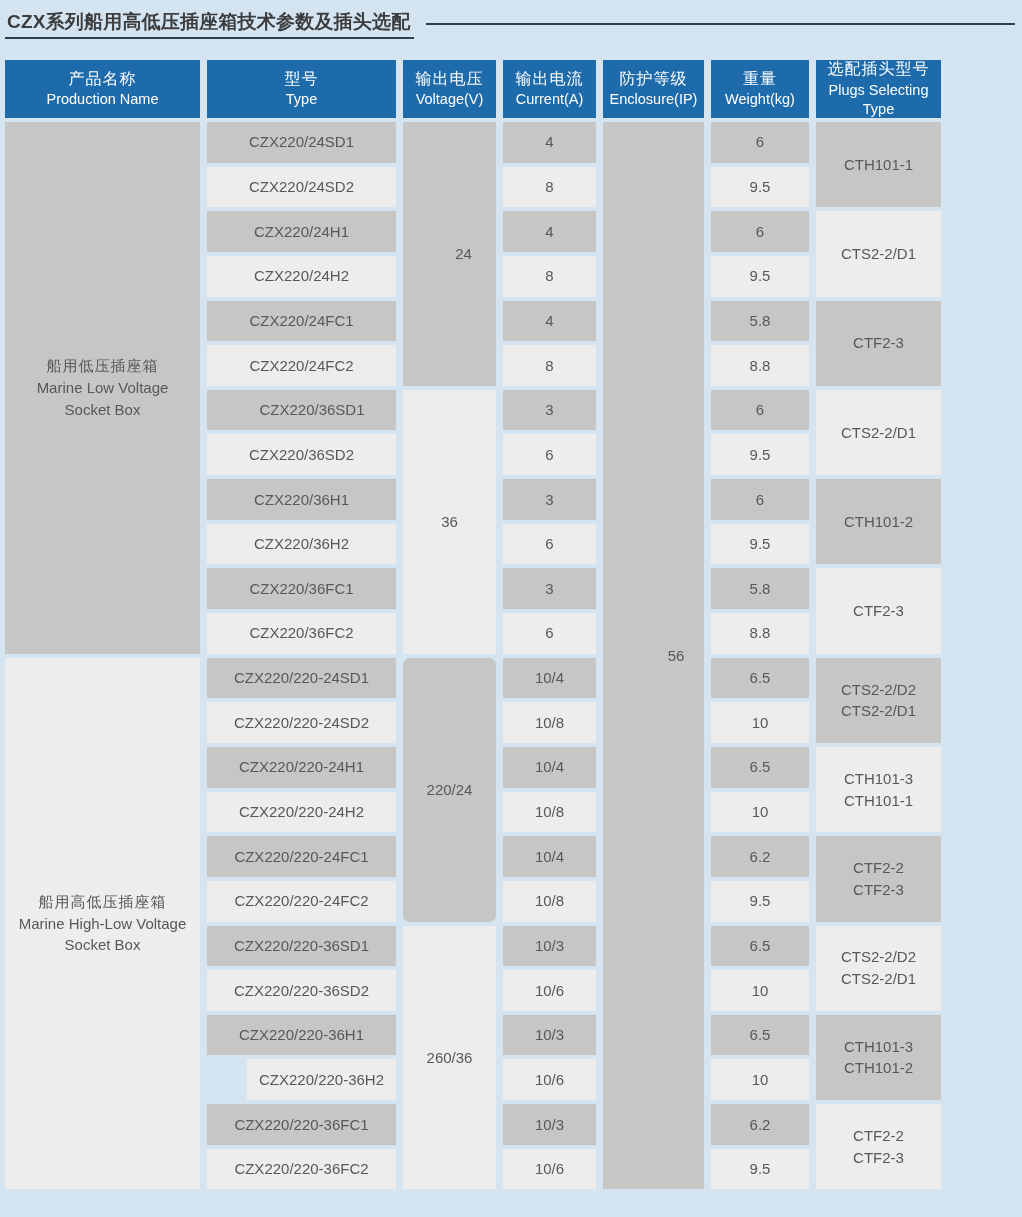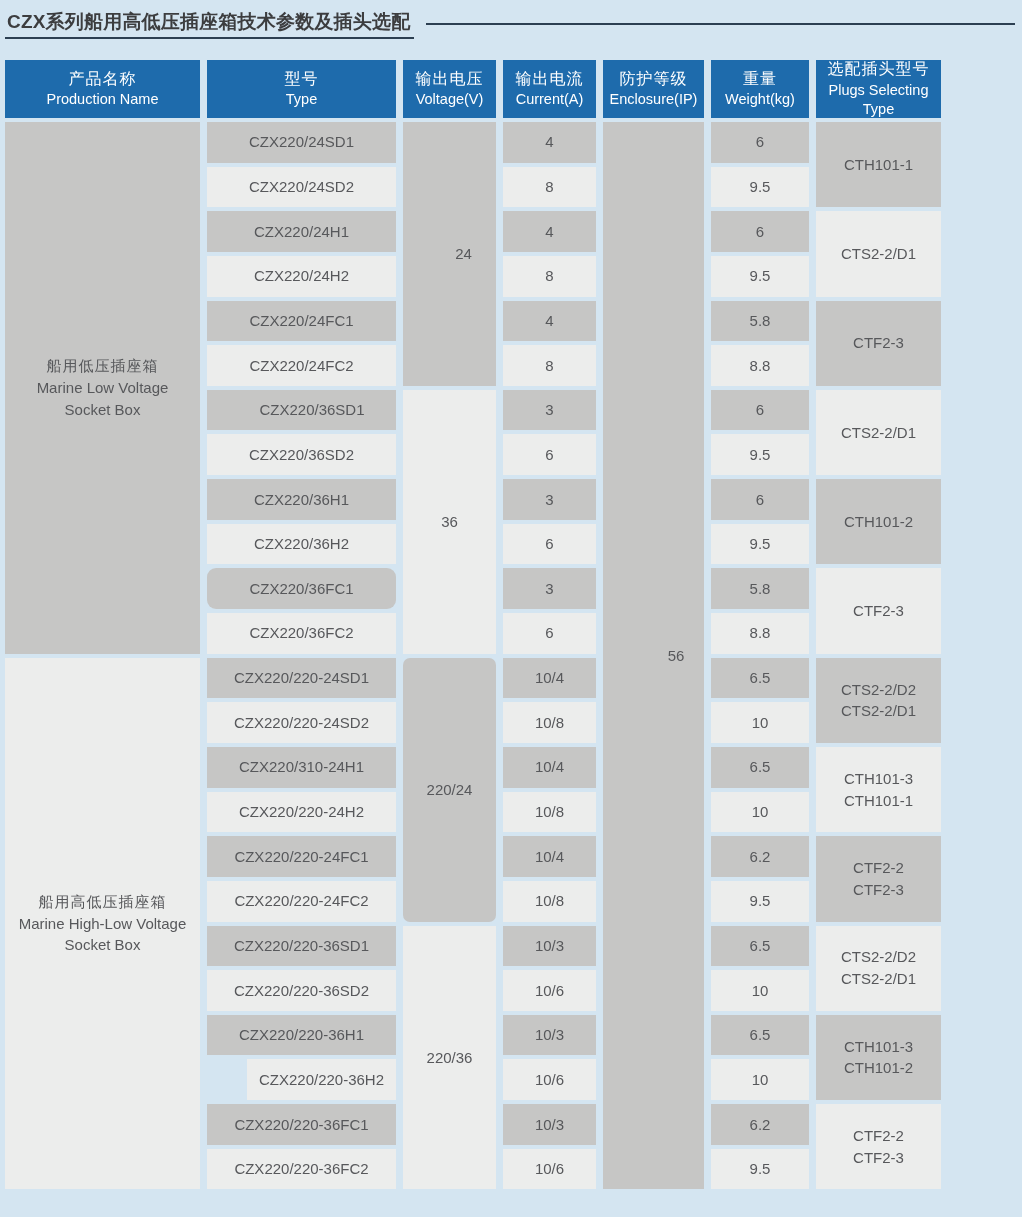--- a/index.html
+++ b/index.html
@@ -100,33 +100,33 @@
       <div class="cell gray" style="grid-area: 8 / 6;">6</div>
       <div class="cell light" style="grid-area: 9 / 2;">CZX220/36SD2</div>
       <div class="cell light" style="grid-area: 9 / 4;">6</div>
       <div class="cell light" style="grid-area: 9 / 6;">9.5</div>
       <div class="cell gray" style="grid-area: 10 / 2;">CZX220/36H1</div>
       <div class="cell gray" style="grid-area: 10 / 4;">3</div>
       <div class="cell gray" style="grid-area: 10 / 6;">6</div>
       <div class="cell light" style="grid-area: 11 / 2;">CZX220/36H2</div>
       <div class="cell light" style="grid-area: 11 / 4;">6</div>
       <div class="cell light" style="grid-area: 11 / 6;">9.5</div>
-      <div class="cell gray" style="grid-area: 12 / 2; border-radius: 9px;">CZX220/36FC1</div>
+      <div class="cell gray" style="grid-area: 12 / 2;">CZX220/36FC1</div>
       <div class="cell gray" style="grid-area: 12 / 4;">3</div>
       <div class="cell gray" style="grid-area: 12 / 6;">5.8</div>
       <div class="cell light" style="grid-area: 13 / 2;">CZX220/36FC2</div>
       <div class="cell light" style="grid-area: 13 / 4;">6</div>
       <div class="cell light" style="grid-area: 13 / 6;">8.8</div>
       <div class="cell gray" style="grid-area: 14 / 2;">CZX220/220-24SD1</div>
       <div class="cell gray" style="grid-area: 14 / 4;">10/4</div>
       <div class="cell gray" style="grid-area: 14 / 6;">6.5</div>
       <div class="cell light" style="grid-area: 15 / 2;">CZX220/220-24SD2</div>
       <div class="cell light" style="grid-area: 15 / 4;">10/8</div>
       <div class="cell light" style="grid-area: 15 / 6;">10</div>
-      <div class="cell gray" style="grid-area: 16 / 2;">CZX220/310-24H1</div>
+      <div class="cell gray" style="grid-area: 16 / 2;">CZX220/220-24H1</div>
       <div class="cell gray" style="grid-area: 16 / 4;">10/4</div>
       <div class="cell gray" style="grid-area: 16 / 6;">6.5</div>
       <div class="cell light" style="grid-area: 17 / 2;">CZX220/220-24H2</div>
       <div class="cell light" style="grid-area: 17 / 4;">10/8</div>
       <div class="cell light" style="grid-area: 17 / 6;">10</div>
       <div class="cell gray" style="grid-area: 18 / 2;">CZX220/220-24FC1</div>
       <div class="cell gray" style="grid-area: 18 / 4;">10/4</div>
       <div class="cell gray" style="grid-area: 18 / 6;">6.2</div>
       <div class="cell light" style="grid-area: 19 / 2;">CZX220/220-24FC2</div>
       <div class="cell light" style="grid-area: 19 / 4;">10/8</div>
@@ -145,21 +145,21 @@
       <div class="cell light" style="grid-area: 23 / 6;">10</div>
       <div class="cell gray" style="grid-area: 24 / 2;">CZX220/220-36FC1</div>
       <div class="cell gray" style="grid-area: 24 / 4;">10/3</div>
       <div class="cell gray" style="grid-area: 24 / 6;">6.2</div>
       <div class="cell light" style="grid-area: 25 / 2;">CZX220/220-36FC2</div>
       <div class="cell light" style="grid-area: 25 / 4;">10/6</div>
       <div class="cell light" style="grid-area: 25 / 6;">9.5</div>
       <div class="cell gray" style="grid-area: 2 / 3 / span 6; padding-left: 28px;">24</div>
       <div class="cell light" style="grid-area: 8 / 3 / span 6;">36</div>
       <div class="cell gray" style="grid-area: 14 / 3 / span 6; border-radius: 7px;">220/24</div>
-      <div class="cell light" style="grid-area: 20 / 3 / span 6;">220/36</div>
+      <div class="cell light" style="grid-area: 20 / 3 / span 6;">260/36</div>
       <div class="cell gray" style="grid-area: 2 / 5 / span 24; padding-left: 45px;">56</div>
       <div class="cell gray" style="grid-area: 2 / 7 / span 2;">CTH101-1</div>
       <div class="cell light" style="grid-area: 4 / 7 / span 2;">CTS2-2/D1</div>
       <div class="cell gray" style="grid-area: 6 / 7 / span 2;">CTF2-3</div>
       <div class="cell light" style="grid-area: 8 / 7 / span 2;">CTS2-2/D1</div>
       <div class="cell gray" style="grid-area: 10 / 7 / span 2;">CTH101-2</div>
       <div class="cell light" style="grid-area: 12 / 7 / span 2;">CTF2-3</div>
       <div class="cell gray" style="grid-area: 14 / 7 / span 2;">CTS2-2/D2
 CTS2-2/D1</div>
       <div class="cell light" style="grid-area: 16 / 7 / span 2;">CTH101-3

